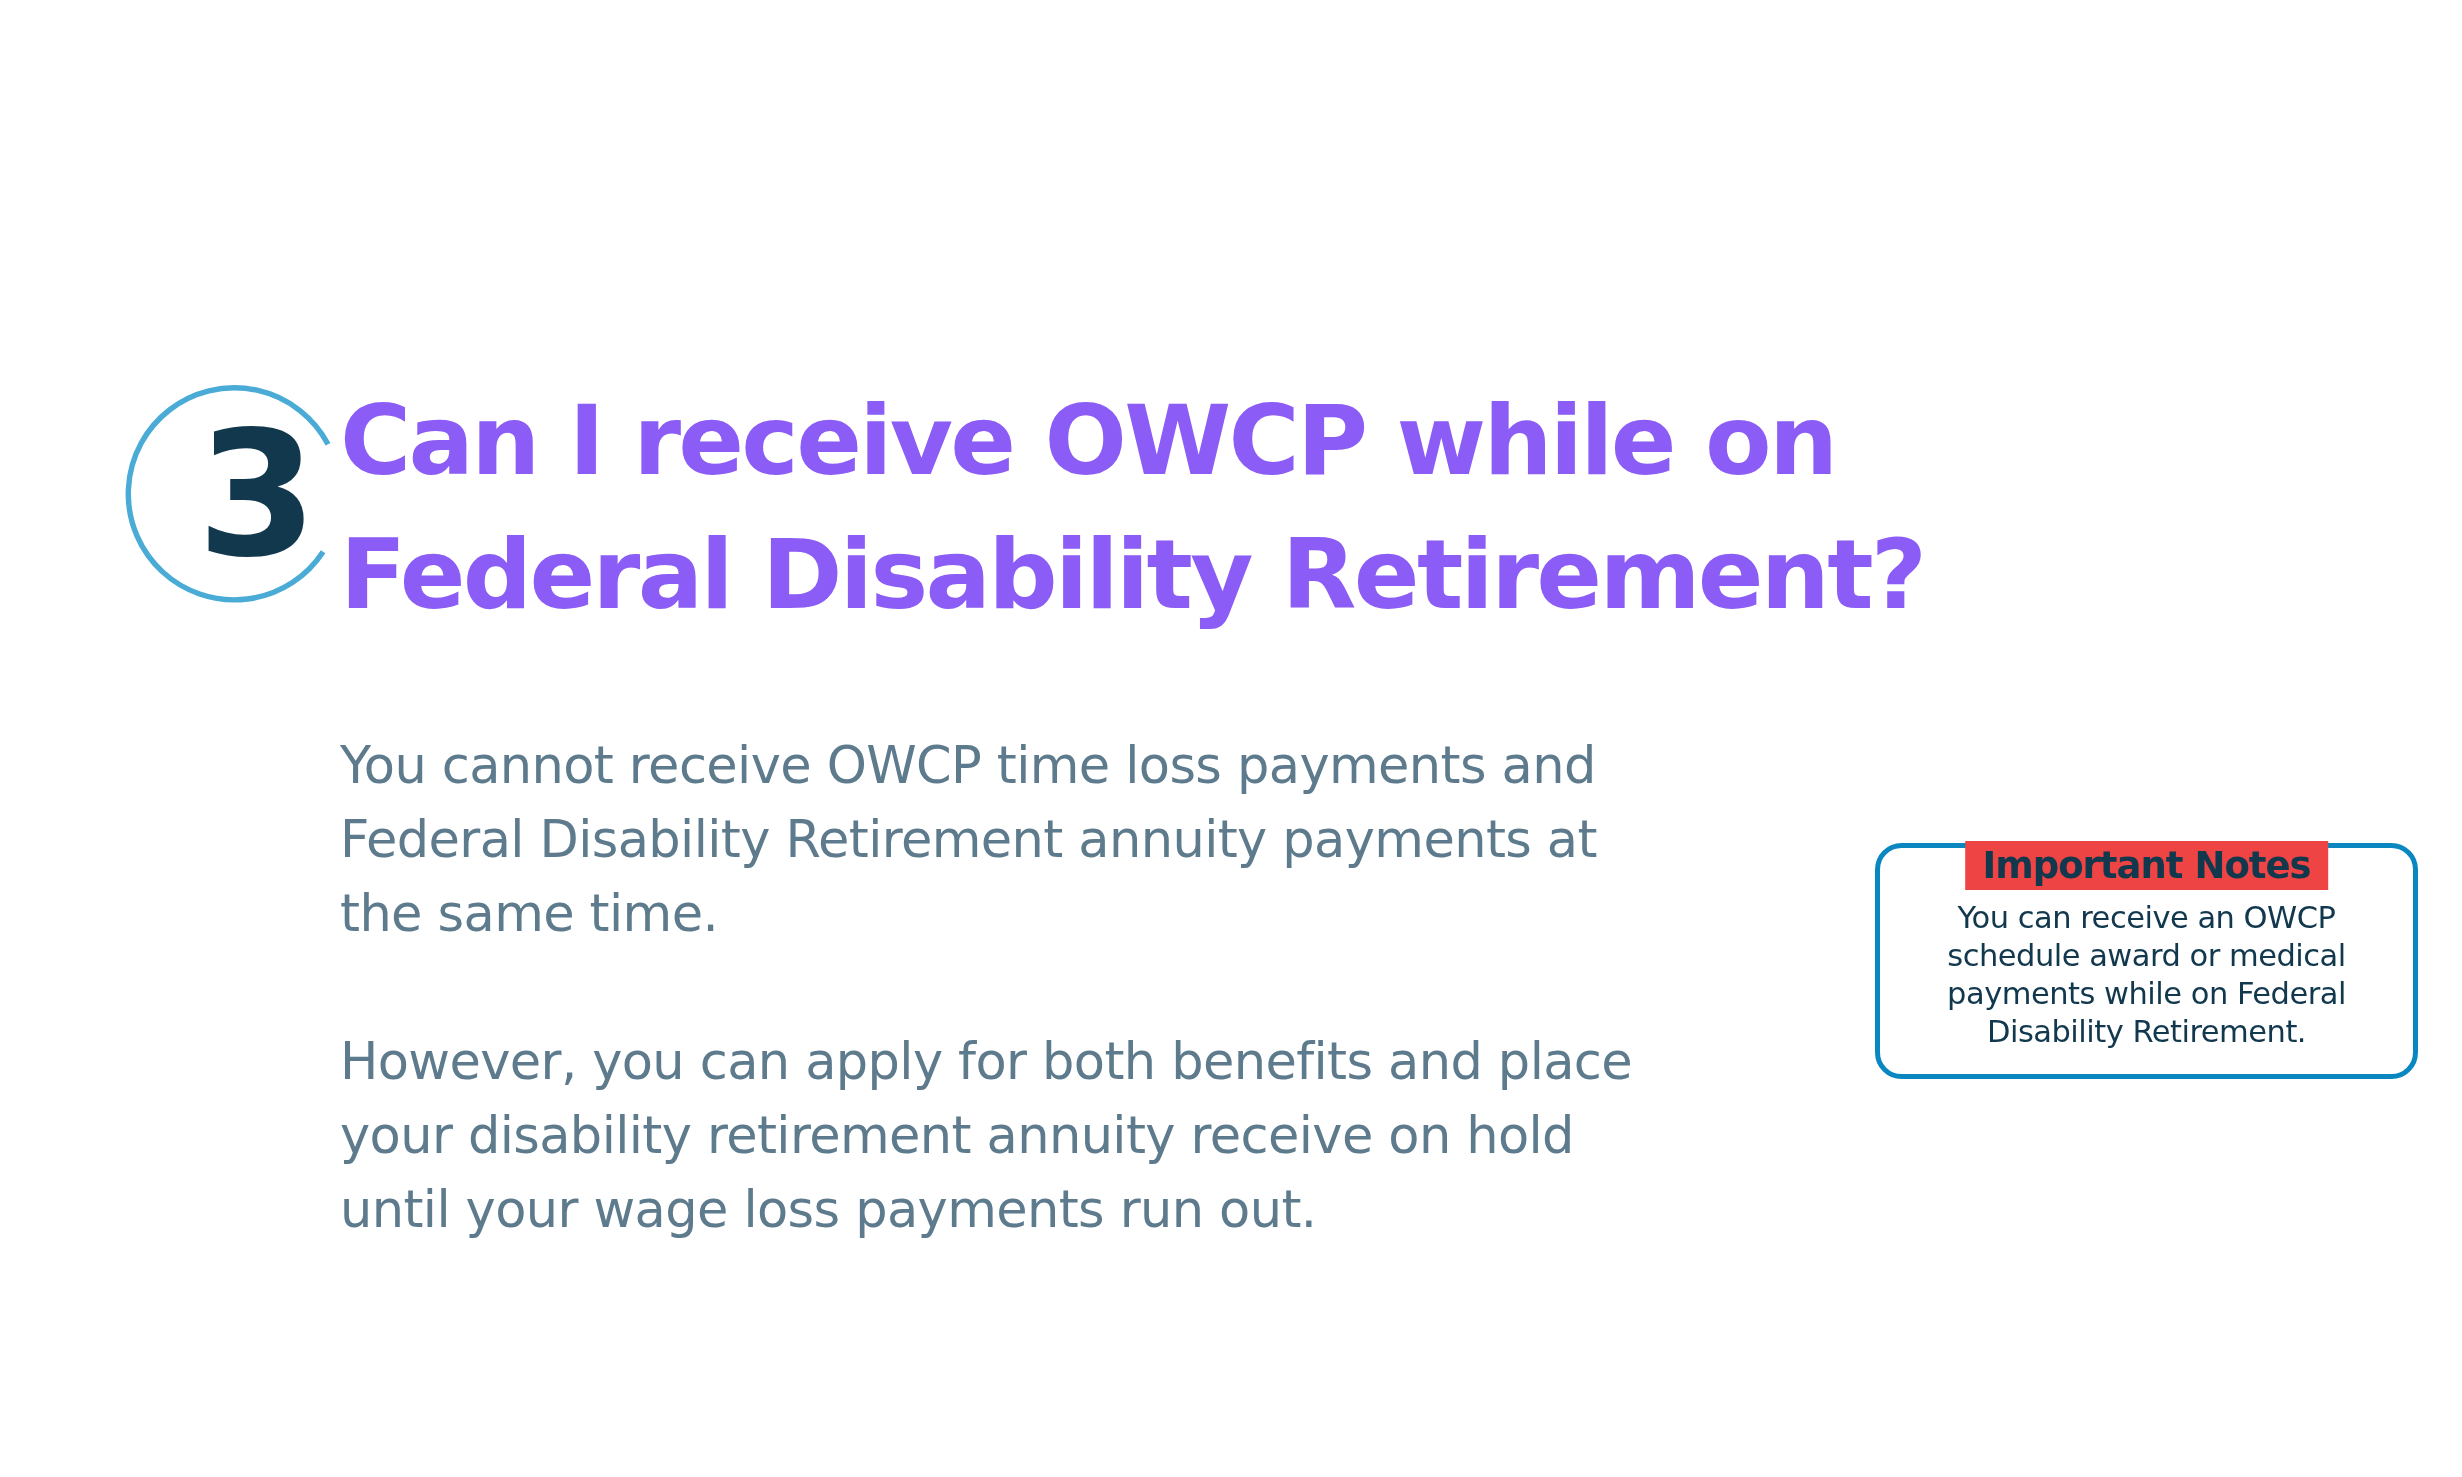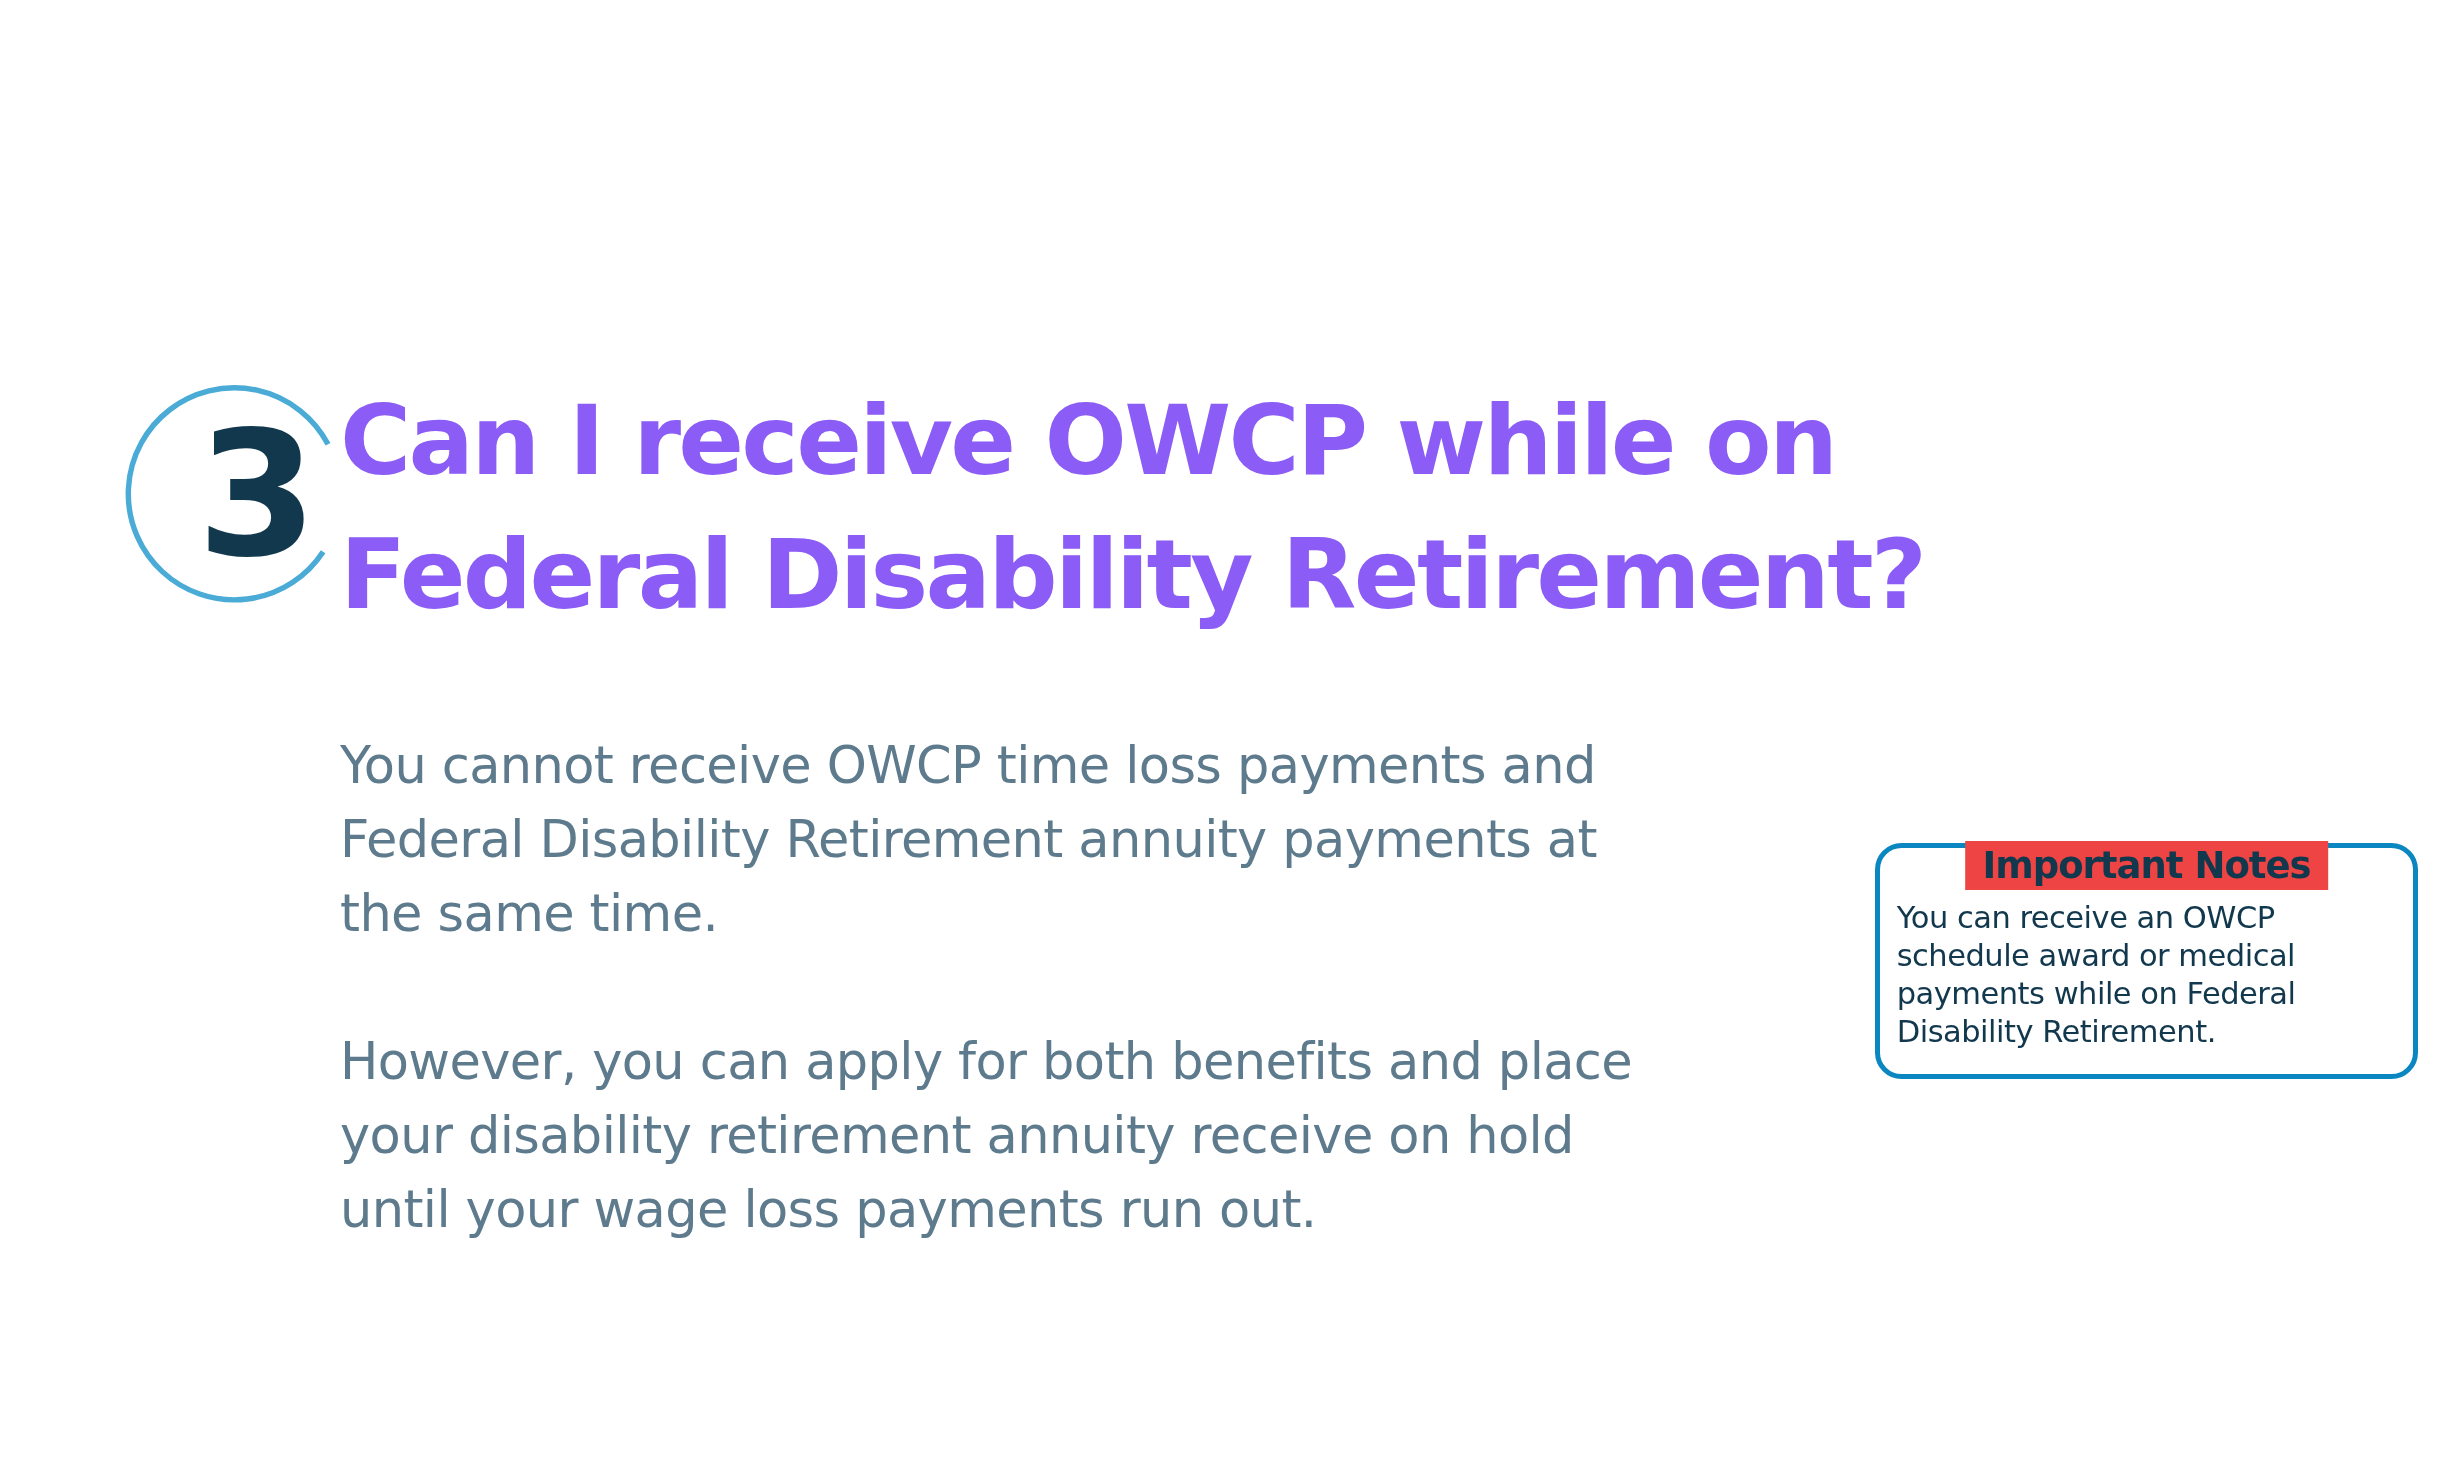--- a/index.html
+++ b/index.html
@@ -119,20 +119,21 @@
   #notes-body {
     position: absolute;
     left: 16.7px;
     right: 16.7px;
     top: 51px;
     color: #12384E;
     font-family: "DejaVu Sans", sans-serif;
     font-weight: 400;
     font-size: 30.5px;
     line-height: 38px;
+    text-align: center;
     letter-spacing: -0.5px;
   }
 </style>
 </head>
 <body>
 
 <div id="slide">
 
   <div id="header-block">
 

